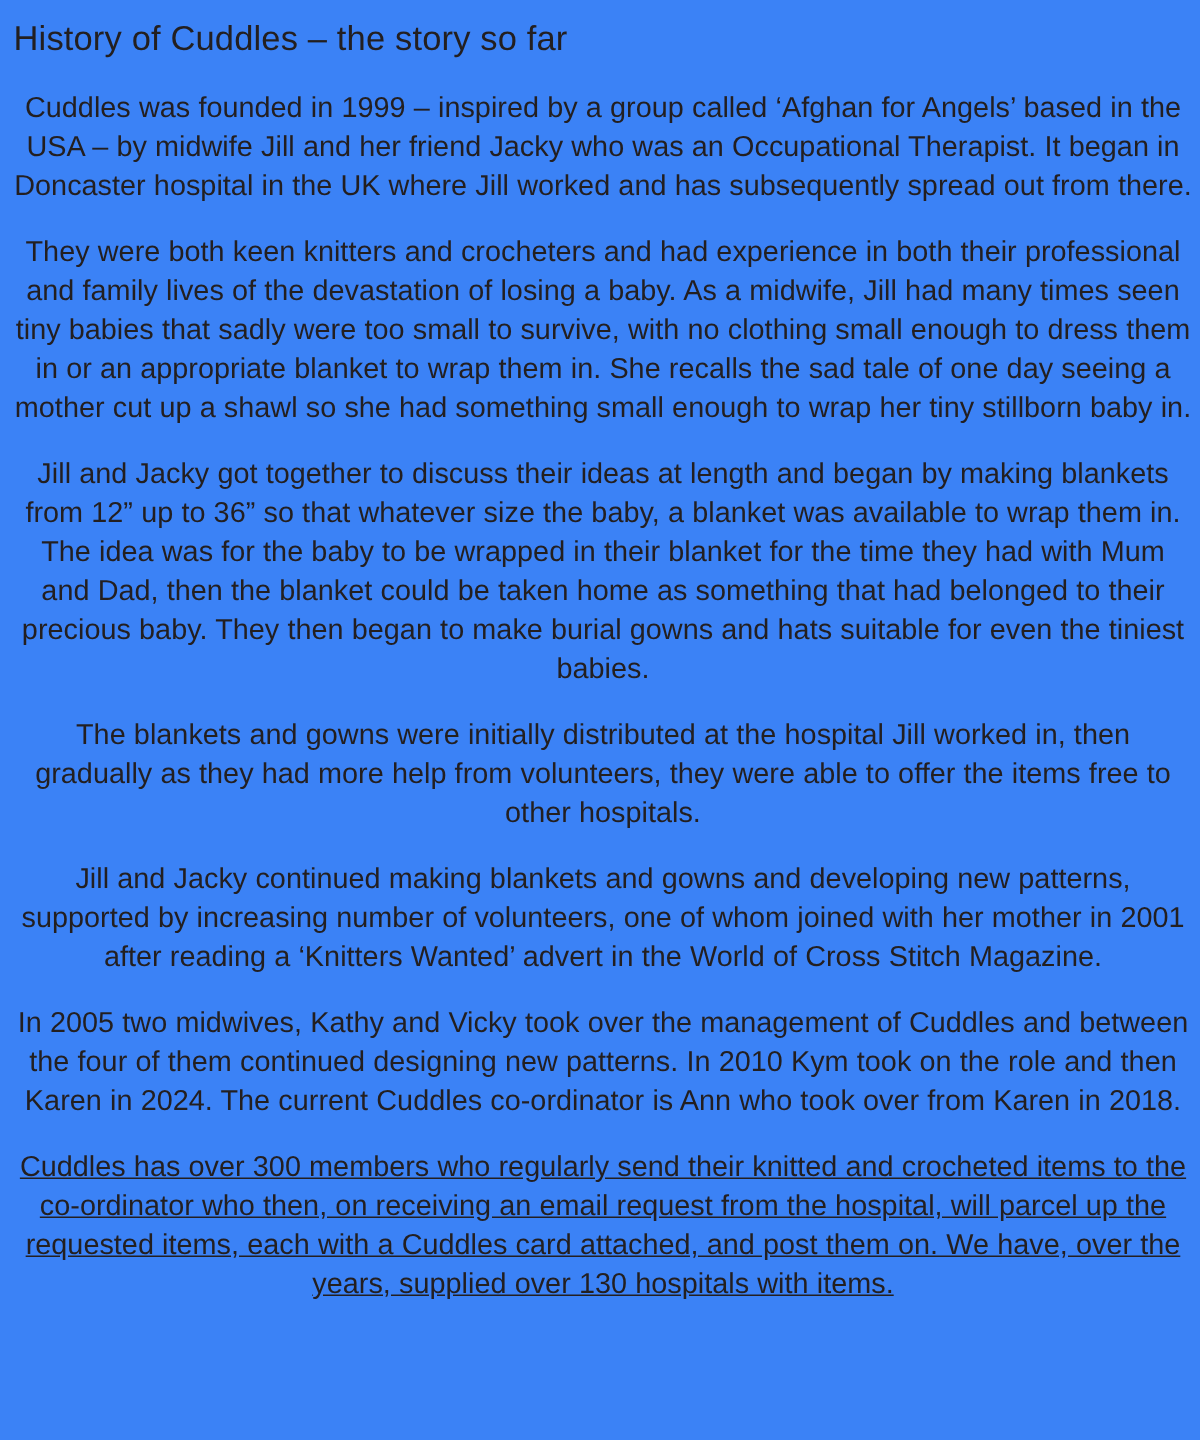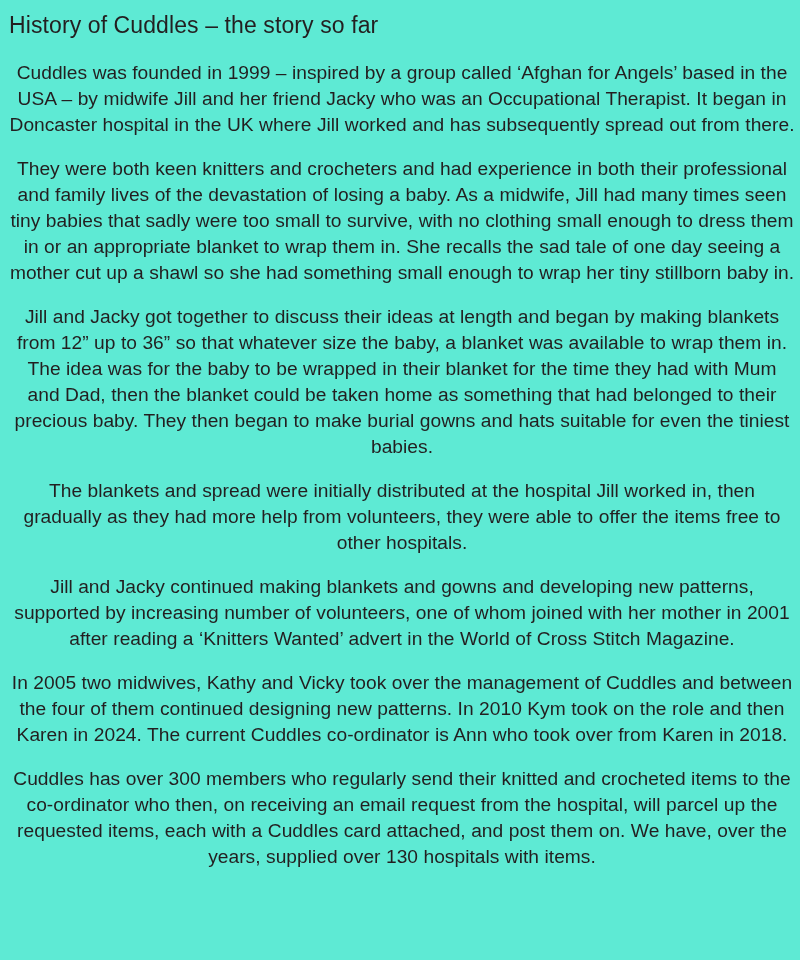--- a/index.html
+++ b/index.html
@@ -14,59 +14,60 @@
     overflow: hidden;
     font-family: "Liberation Sans", sans-serif;
     color: #231f20;
     -webkit-font-smoothing: antialiased;
   }
   .page {
     box-sizing: border-box;
     width: 800px;
     min-height: 960px;
     padding: 10px 5px 0 9px;
-    background: #5eead4;
+    background: #3b82f6;
   }
   .doc-title {
     font-size: 23px;
     font-weight: 400;
     line-height: 30px;
     margin: 0 0 20px 0;
     letter-spacing: 0.1px;
     color: #231f20;
   }
   .body-text {
     font-size: 19.2px;
     line-height: 26px;
     margin: 0 0 18px 0;
     color: #231f20;
     letter-spacing: 0.02px;
     text-align: center;
     word-spacing: 0.1px;
   }
   .body-text:last-child {
     margin-bottom: 4px;
+    text-decoration: underline;
   }
   .italic {
   }
 </style>
 </head>
 <body>
 
 <div class="page">
 
   <h1 class="doc-title">History of Cuddles – the story so far</h1>
 
   <p class="body-text">Cuddles was founded in 1999 – inspired by a group called ‘Afghan for Angels’ based in the USA – by midwife Jill and her friend Jacky who was an Occupational Therapist. It began in Doncaster hospital in the UK where Jill worked and has subsequently spread out from there.</p>
 
   <p class="body-text">They were both keen knitters and crocheters and had experience in both their professional and family lives of the devastation of losing a baby. As a midwife, Jill had many times seen tiny babies that sadly were too small to survive, with no clothing small enough to dress them in or an appropriate blanket to wrap them in. She recalls the sad tale of one day seeing a mother cut up a shawl so she had something small enough to wrap her tiny stillborn baby in.</p>
 
   <p class="body-text">Jill and Jacky got together to discuss their ideas at length and began by making blankets from 12” up to 36” so that whatever size the baby, a blanket was available to wrap them in. The idea was for the baby to be wrapped in their blanket for the time they had with Mum and Dad, then the blanket could be taken home as something that had belonged to their precious baby. They then began to make burial gowns and hats suitable for even the tiniest babies.</p>
 
-  <p class="body-text">The blankets and spread were initially distributed at the hospital Jill worked in, then gradually as they had more help from volunteers, they were able to offer the items free to other hospitals.</p>
+  <p class="body-text">The blankets and gowns were initially distributed at the hospital Jill worked in, then gradually as they had more help from volunteers, they were able to offer the items free to other hospitals.</p>
 
   <p class="body-text"><span>Jill and Jacky continued making blankets and gowns and developing new patterns, supported by increasing number of volunteers, one of whom joined with her mother in 2001 after reading a ‘Knitters Wanted’ advert in the </span><span class="italic">World of Cross Stitch Magazine</span><span>.</span></p>
 
   <p class="body-text">In 2005 two midwives, Kathy and Vicky took over the management of Cuddles and between the four of them continued designing new patterns. In 2010 Kym took on the role and then Karen in 2024. The current Cuddles co-ordinator is Ann who took over from Karen in 2018.</p>
 
   <p class="body-text">Cuddles has over 300 members who regularly send their knitted and crocheted items to the co-ordinator who then, on receiving an email request from the hospital, will parcel up the requested items, each with a Cuddles card attached, and post them on. We have, over the years, supplied over 130 hospitals with items.</p>
 
 </div>
 
 </body></html>

